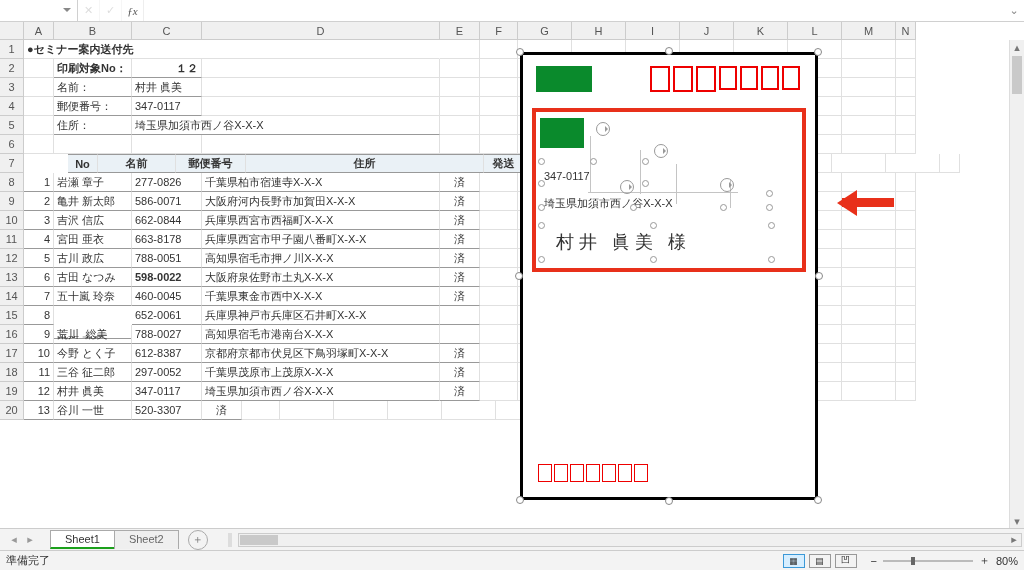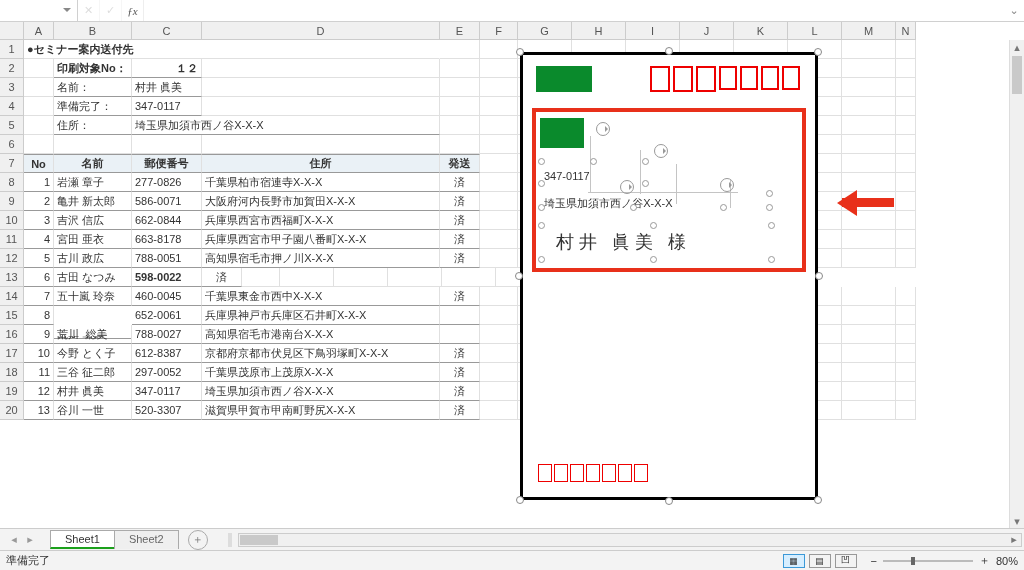--- a/index.html
+++ b/index.html
@@ -182,21 +182,21 @@
           <div class="cell " style="width: 54px;"></div>
           <div class="cell " style="width: 54px;"></div>
           <div class="cell " style="width: 54px;"></div>
           <div class="cell " style="width: 54px;"></div>
           <div class="cell " style="width: 54px;"></div>
           <div class="cell " style="width: 54px;"></div>
           <div class="cell " style="width: 20px;"></div>
         </div>
         <div class="row">
           <div class="cell " style="width: 30px;"></div>
-          <div class="cell bb" style="width: 78px;">準備完了：</div>
+          <div class="cell bb" style="width: 78px;">郵便番号：</div>
           <div class="cell bb" style="width: 70px;">347-0117</div>
           <div class="cell " style="width: 238px;"></div>
           <div class="cell " style="width: 40px;"></div>
           <div class="cell " style="width: 38px;"></div>
           <div class="cell " style="width: 54px;"></div>
           <div class="cell " style="width: 54px;"></div>
           <div class="cell " style="width: 54px;"></div>
           <div class="cell " style="width: 54px;"></div>
           <div class="cell " style="width: 54px;"></div>
           <div class="cell " style="width: 54px;"></div>
@@ -228,21 +228,21 @@
           <div class="cell " style="width: 54px;"></div>
           <div class="cell " style="width: 54px;"></div>
           <div class="cell " style="width: 54px;"></div>
           <div class="cell " style="width: 54px;"></div>
           <div class="cell " style="width: 54px;"></div>
           <div class="cell " style="width: 54px;"></div>
           <div class="cell " style="width: 54px;"></div>
           <div class="cell " style="width: 20px;"></div>
         </div>
         <div class="row">
-          <div class="cell hdr center fb" style="width: 30px;">No</div>
+          <div class="cell hdr center fb" style="width: 30px; margin-left: 44px;">No</div>
           <div class="cell hdr center fb" style="width: 78px;">名前</div>
           <div class="cell hdr center fb" style="width: 70px;">郵便番号</div>
           <div class="cell hdr center fb" style="width: 238px;">住所</div>
           <div class="cell hdr center fb" style="width: 40px;">発送</div>
           <div class="cell " style="width: 38px;"></div>
           <div class="cell " style="width: 54px;"></div>
           <div class="cell " style="width: 54px;"></div>
           <div class="cell " style="width: 54px;"></div>
           <div class="cell " style="width: 54px;"></div>
           <div class="cell " style="width: 54px;"></div>
@@ -327,20 +327,21 @@
           <div class="cell " style="width: 54px;"></div>
           <div class="cell " style="width: 54px;"></div>
           <div class="cell " style="width: 54px;"></div>
           <div class="cell " style="width: 54px;"></div>
           <div class="cell " style="width: 20px;"></div>
         </div>
         <div class="row">
           <div class="cell right bb" style="width: 30px;">6</div>
           <div class="cell bb" style="width: 78px;">古田 なつみ</div>
           <div class="cell bb" style="width: 70px; font-weight: bold;">598-0022</div>
+          <div class="cell bb" style="width: 238px;">大阪府泉佐野市土丸X-X-X</div>
           <div class="cell center bb" style="width: 40px;">済</div>
           <div class="cell " style="width: 38px;"></div>
           <div class="cell " style="width: 54px;"></div>
           <div class="cell " style="width: 54px;"></div>
           <div class="cell " style="width: 54px;"></div>
           <div class="cell " style="width: 54px;"></div>
           <div class="cell " style="width: 54px;"></div>
           <div class="cell " style="width: 54px;"></div>
           <div class="cell " style="width: 54px;"></div>
           <div class="cell " style="width: 20px;"></div>
@@ -438,21 +439,20 @@
           <div class="cell " style="width: 54px;"></div>
           <div class="cell " style="width: 54px;"></div>
           <div class="cell " style="width: 54px;"></div>
           <div class="cell " style="width: 54px;"></div>
           <div class="cell " style="width: 20px;"></div>
         </div>
         <div class="row">
           <div class="cell right bb" style="width: 30px;">13</div>
           <div class="cell bb" style="width: 78px;">谷川 一世</div>
           <div class="cell bb" style="width: 70px;">520-3307</div>
-          <div class="cell bb" style="width: 238px;">滋賀県甲賀市甲南町野尻X-X-X</div>
           <div class="cell center bb" style="width: 40px;">済</div>
           <div class="cell " style="width: 38px;"></div>
           <div class="cell " style="width: 54px;"></div>
           <div class="cell " style="width: 54px;"></div>
           <div class="cell " style="width: 54px;"></div>
           <div class="cell " style="width: 54px;"></div>
           <div class="cell " style="width: 54px;"></div>
           <div class="cell " style="width: 54px;"></div>
           <div class="cell " style="width: 54px;"></div>
           <div class="cell " style="width: 20px;"></div>

